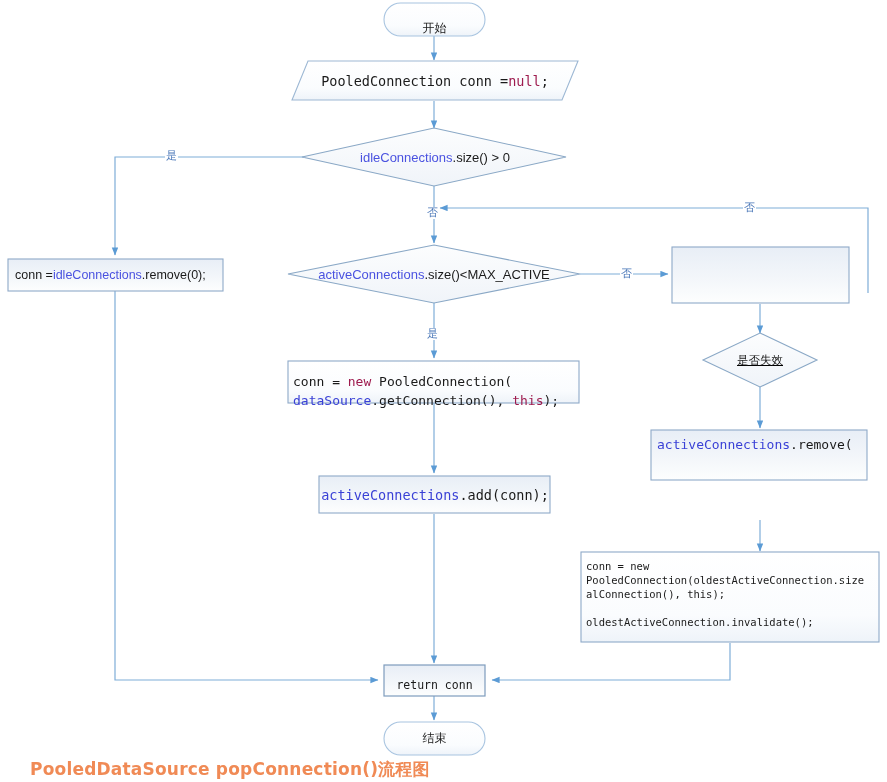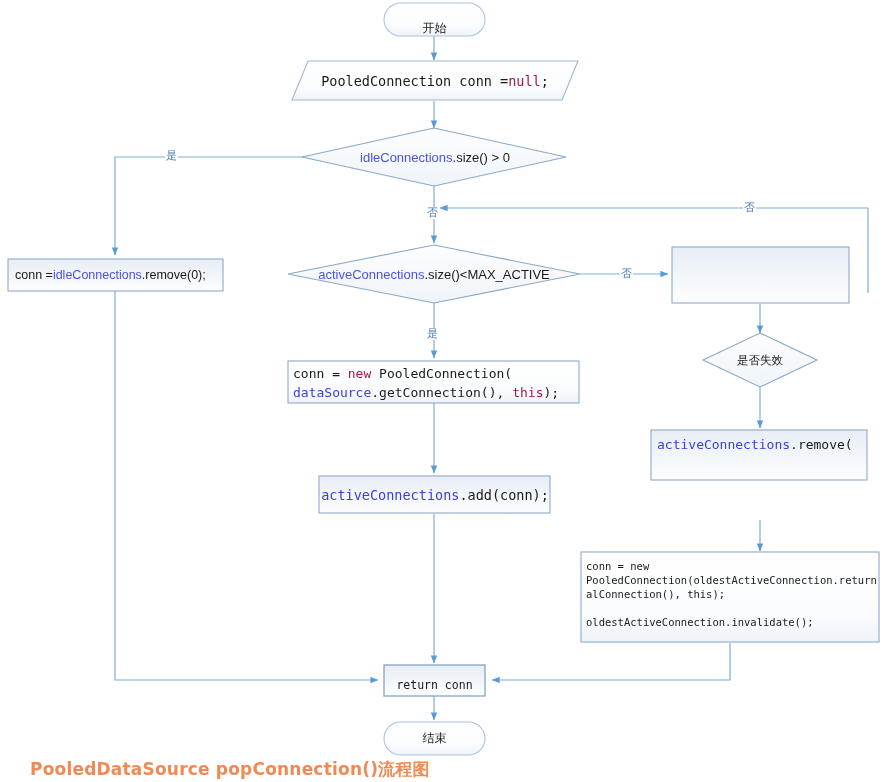--- a/index.html
+++ b/index.html
@@ -174,41 +174,41 @@
       <span class="kw-blue2">idleConnections</span>
       <span class="txt-black">.remove(0);</span>
   </div>
 
   <div class="node-label center sans" style="left:310px;top:263px;width:248px;height:22px;font-size:13px;">
     <span class="kw-blue2">activeConnections</span>
       <span class="txt-black">.size()&lt;MAX_ACTIVE</span>
   </div>
 
 
-  <div class="node-label center sans" style="left:715px;top:350px;width:90px;height:20px;font-size:11.5px;">
+  <div class="node-label center sans" style="left:715px;top:350px;width:90px;height:20px;font-size:11.5px;text-decoration:underline;">
     <span class="txt-cn">是否失效</span>
   </div>
 
-  <div class="node-label mono" style="left:293px;top:363px;width:282px;height:38px;font-size:13px;line-height:19px;display:block;padding-top:1px;">
+  <div class="node-label mono" style="left:293px;top:363px;width:282px;height:38px;font-size:13px;line-height:19px;display:block;padding-top:9px;">
     <div><span class="txt-black">conn = </span><span class="kw-red">new</span><span class="txt-black"> PooledConnection(</span></div>
     <div><span class="kw-blue">dataSource</span><span class="txt-black">.getConnection(), </span><span class="kw-red">this</span><span class="txt-black">);</span></div>
   </div>
 
   <div class="node-label mono" style="left:657px;top:433px;width:208px;height:44px;font-size:13px;line-height:21px;display:block;padding-top:1px;">
     <div><span class="kw-blue">activeConnections</span><span class="txt-black">.remove(</span></div>
   </div>
 
   <div class="node-label center mono" style="left:325px;top:476px;width:220px;height:37px;font-size:13.5px;">
     <span class="kw-blue">activeConnections</span>
       <span class="txt-black">.add(conn);</span>
   </div>
 
   <div class="node-label mono" style="left:586px;top:555px;width:292px;height:84px;font-size:10.5px;line-height:14px;display:block;padding-top:4px;">
     <div><span class="txt-black">conn = new</span></div>
-    <div><span class="txt-black">PooledConnection(oldestActiveConnection.return</span></div>
+    <div><span class="txt-black">PooledConnection(oldestActiveConnection.size</span></div>
     <div><span class="txt-black">alConnection(), this);</span></div>
     <div style="height:14px;"><span class="txt-black"></span></div>
     <div><span class="txt-black">oldestActiveConnection.invalidate();</span></div>
   </div>
 
   <div class="node-label center mono" style="left:384px;top:665px;width:101px;height:39px;font-size:11.5px;">
     <span class="txt-black">return conn</span>
   </div>
 
   <div class="node-label center sans" style="left:384px;top:722px;width:101px;height:33px;font-size:12px;">

